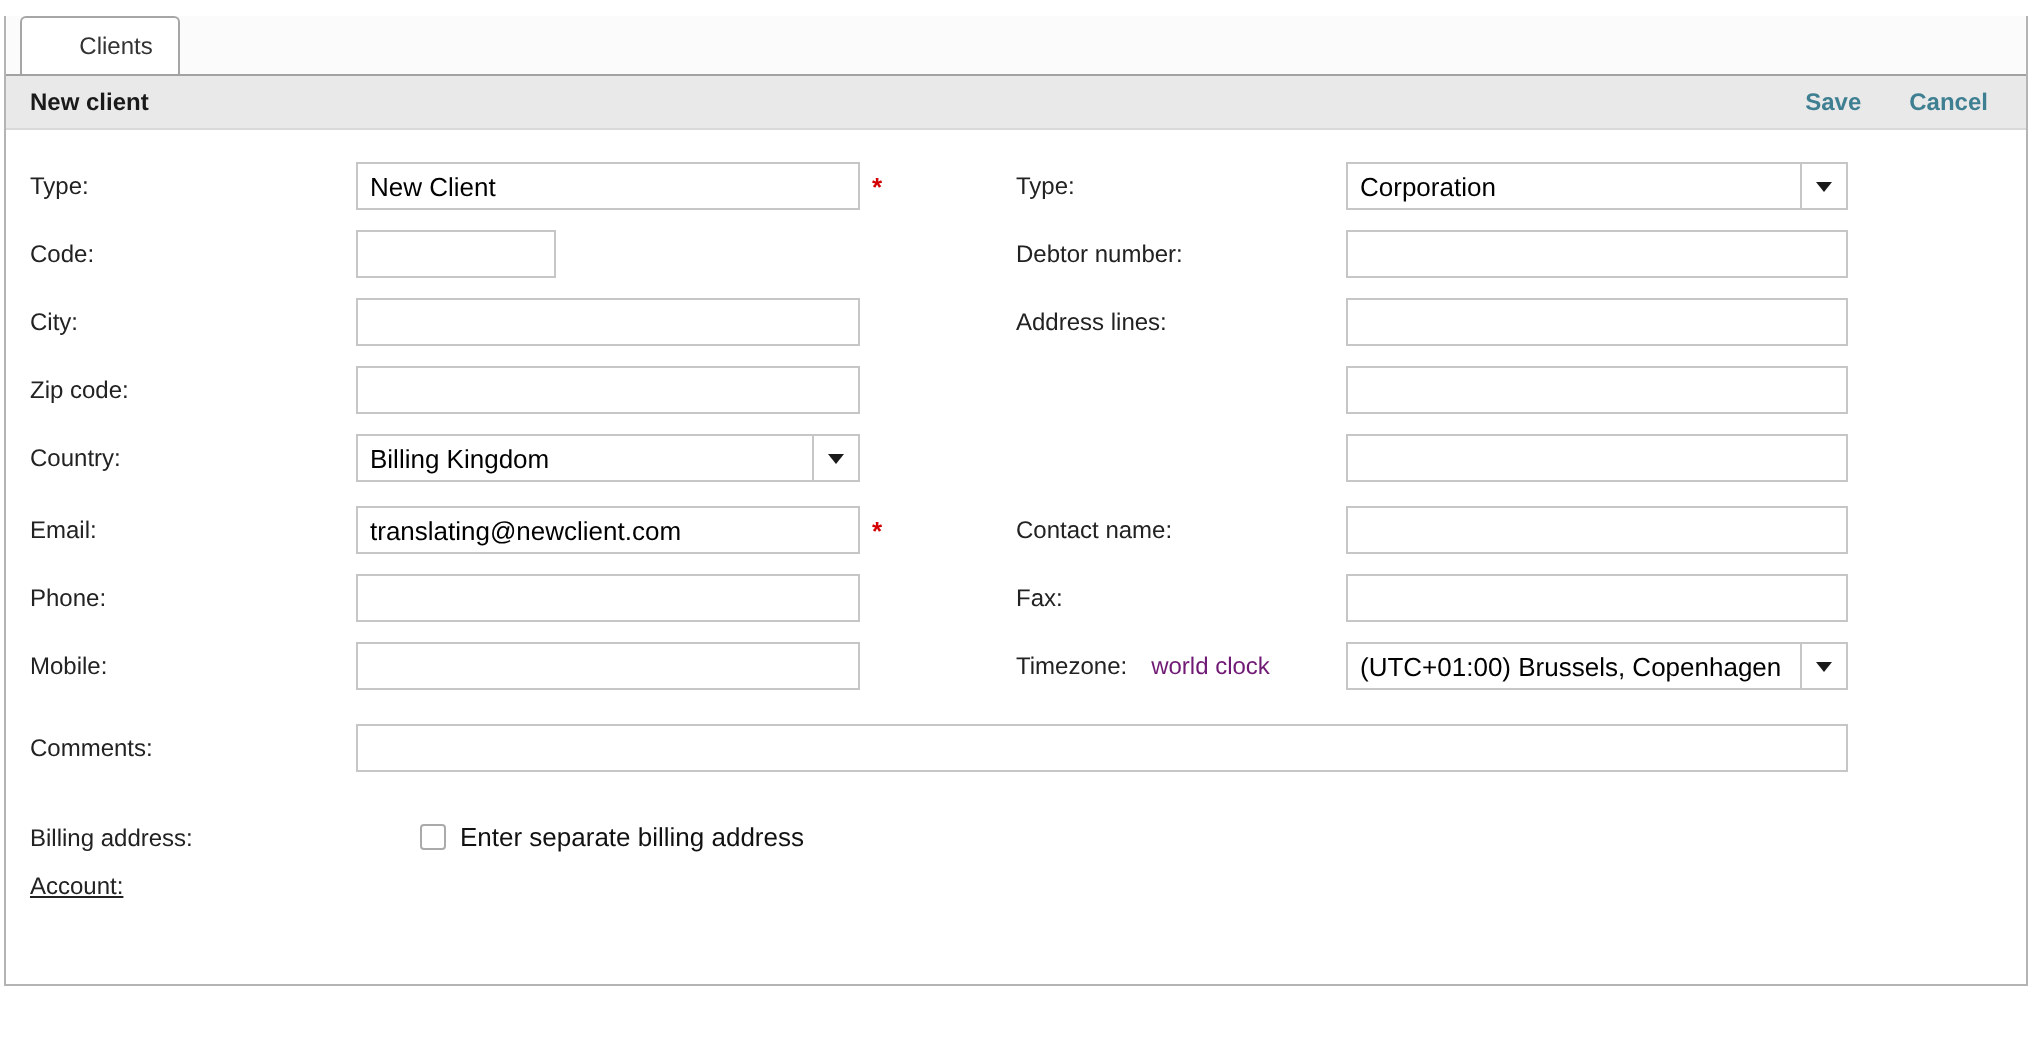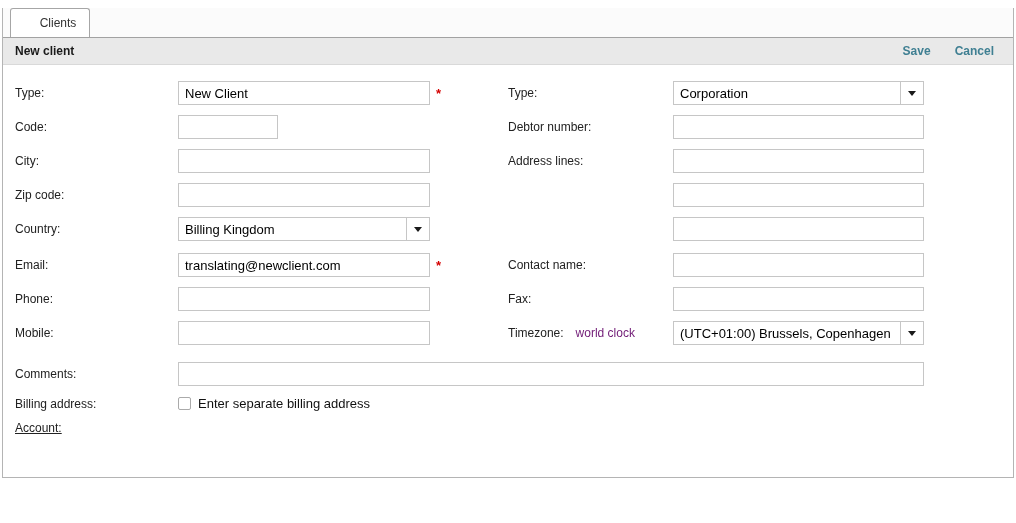--- a/index.html
+++ b/index.html
@@ -26,21 +26,21 @@
   .actions { padding-right:19px; display:flex; gap:24px; }
   .actions a { font-weight:bold; font-size:12px; color:#3f7f92; text-decoration:none; cursor:pointer; }
 
   
   .form { padding:16px 0 32px 12px; }
   .form-row { display:grid; grid-template-columns:163px 330px 165px 251px;
               align-items:center; height:24px; margin-bottom:10px; }
   .form-row.cb-row { height:14px; }
   .row-email { margin-top:12px; }
   .row-comments { margin-top:17px; }
-  .row-billing { margin-top:10px; }
+  .row-billing { margin-top:25px;gap:32px; }
   .row-account { margin-top:11px;text-decoration:underline; }
 
   .lbl { font-size:12px; color:#222; }
 
   input[type="text"] { height:24px; border:1px solid #c6c6c6; background:#fff;
                        font-family:"Liberation Sans", sans-serif; font-size:13px; color:#000;
                        padding:0 6px; box-sizing:border-box; outline:none; }
   .w-full { width:252px; }
   .w-sm { width:100px; }
   .w-right { width:251px; }

